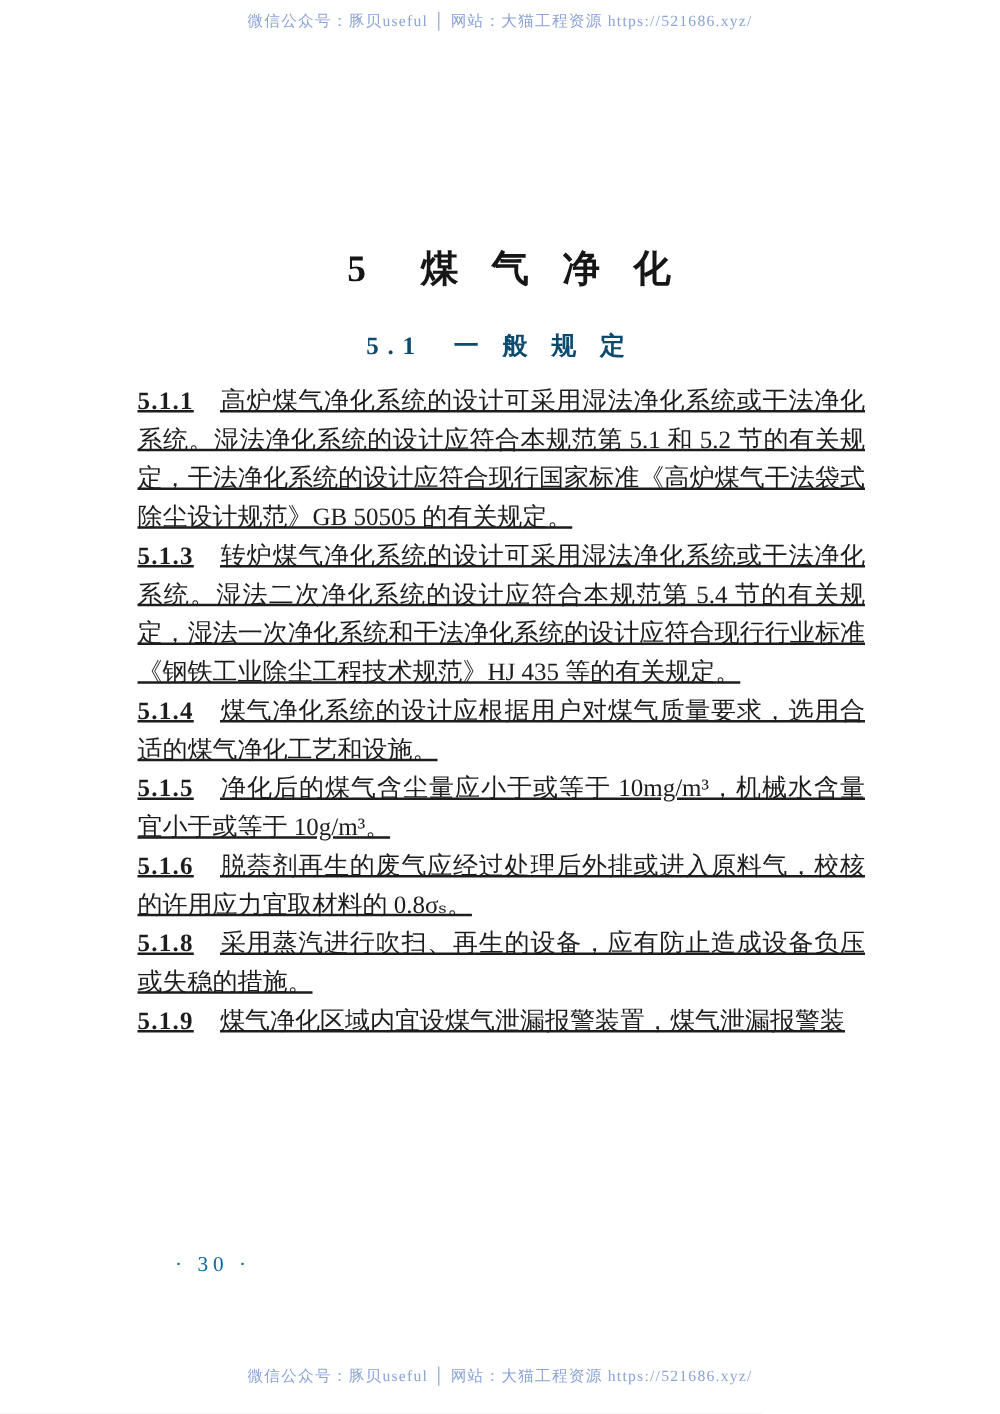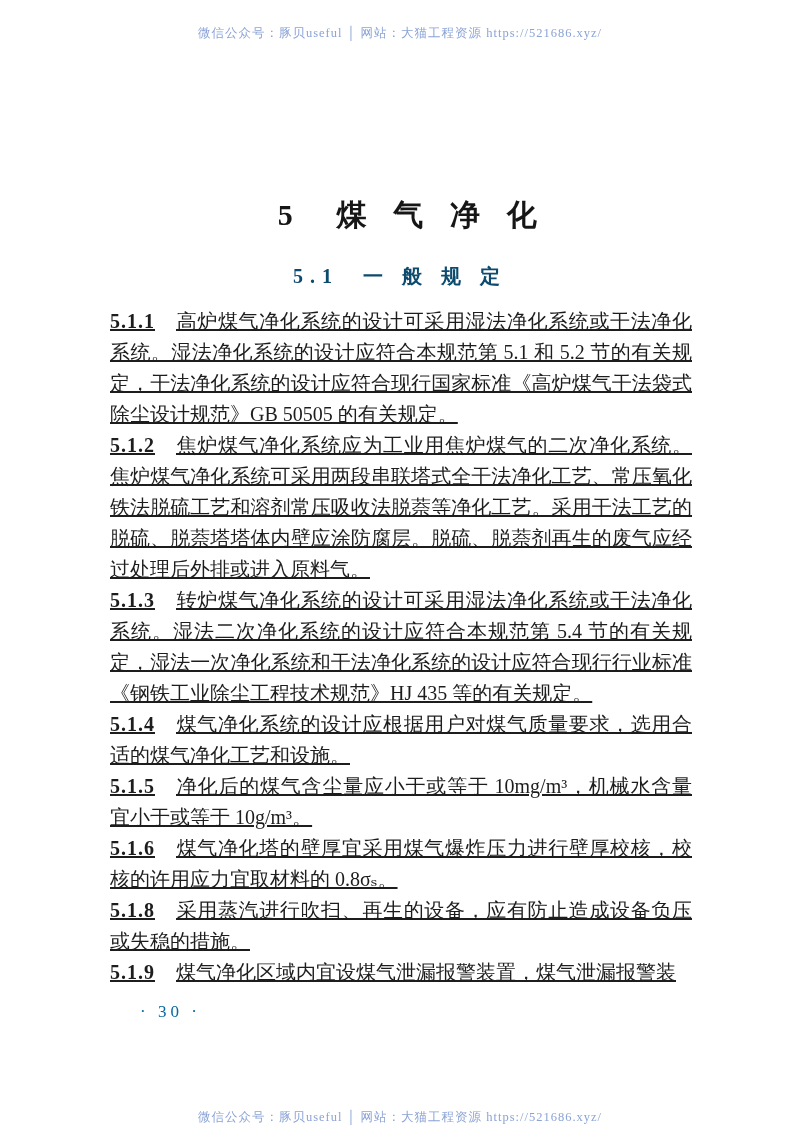--- a/index.html
+++ b/index.html
@@ -18,21 +18,20 @@
     color: #1d1d1d;
   }
   .watermark {
     position: absolute;
     left: 0;
     width: 100%;
     text-align: center;
     font-size: 12.5px;
     letter-spacing: 1px;
     font-family: "Liberation Serif", "DejaVu Serif", serif;
-    margin-top: 16px;
   }
   .watermark.top    { top: 9px; }
   .watermark.bottom { top: 1093px; }
 
   .chapter-title {
     position: absolute;
     top: 183px;
     left: 0;
     width: 100%;
     margin: 12px;
@@ -95,25 +94,24 @@
 <div class="page">
 
   <div class="watermark top" style="color: rgb(139, 163, 214);">微信公众号：豚贝useful │ 网站：大猫工程资源 https://521686.xyz/</div>
 
   <h1 class="chapter-title">5  煤 气 净 化</h1>
 
   <h2 class="section-title">5.1  一 般 规 定</h2>
 
   <div class="clauses" id="clauses">
       <p class="clause"><span class="clause-num">5.1.1</span><span class="clause-text">高炉煤气净化系统的设计可采用湿法净化系统或干法净化系统。湿法净化系统的设计应符合本规范第 5.1 和 5.2 节的有关规定，干法净化系统的设计应符合现行国家标准《高炉煤气干法袋式除尘设计规范》GB 50505 的有关规定。</span></p>
-      <p class="clause"><span class="clause-num">5.1.2</span><span class="clause-text">焦炉煤气净化系统应为工业用焦炉煤气的二次净化系统。焦炉煤气净化系统可采用两段串联塔式全干法净化工艺、常压氧化铁法脱硫工艺和溶剂常压吸收法脱萘等净化工艺。采用干法工艺的脱硫、脱萘塔塔体内壁应涂防腐层。脱硫、脱萘剂再生的废气应经过处理后外排或进入原料气。</span></p>
       <p class="clause"><span class="clause-num">5.1.3</span><span class="clause-text">转炉煤气净化系统的设计可采用湿法净化系统或干法净化系统。湿法二次净化系统的设计应符合本规范第 5.4 节的有关规定，湿法一次净化系统和干法净化系统的设计应符合现行行业标准《钢铁工业除尘工程技术规范》HJ 435 等的有关规定。</span></p>
       <p class="clause"><span class="clause-num">5.1.4</span><span class="clause-text">煤气净化系统的设计应根据用户对煤气质量要求，选用合适的煤气净化工艺和设施。</span></p>
       <p class="clause"><span class="clause-num">5.1.5</span><span class="clause-text">净化后的煤气含尘量应小于或等于 10mg/m³，机械水含量宜小于或等于 10g/m³。</span></p>
-      <p class="clause"><span class="clause-num">5.1.6</span><span class="clause-text">煤气净化塔的壁厚宜采用煤气爆炸压力进行壁厚校核，校核的许用应力宜取材料的 0.8σₛ。</span></p>
+      <p class="clause"><span class="clause-num">5.1.6</span><span class="clause-text">脱萘剂再生的废气应经过处理后外排或进入原料气，校核的许用应力宜取材料的 0.8σₛ。</span></p>
       <p class="clause"><span class="clause-num">5.1.8</span><span class="clause-text">采用蒸汽进行吹扫、再生的设备，应有防止造成设备负压或失稳的措施。</span></p>
       <p class="clause"><span class="clause-num">5.1.9</span><span class="clause-text">煤气净化区域内宜设煤气泄漏报警装置，煤气泄漏报警装</span></p>
     </div>
 
   <div class="page-number">· 30 ·</div>
 
   <div class="watermark bottom" style="color: rgb(139, 163, 214);">微信公众号：豚贝useful │ 网站：大猫工程资源 https://521686.xyz/</div>
 
 </div>
 

